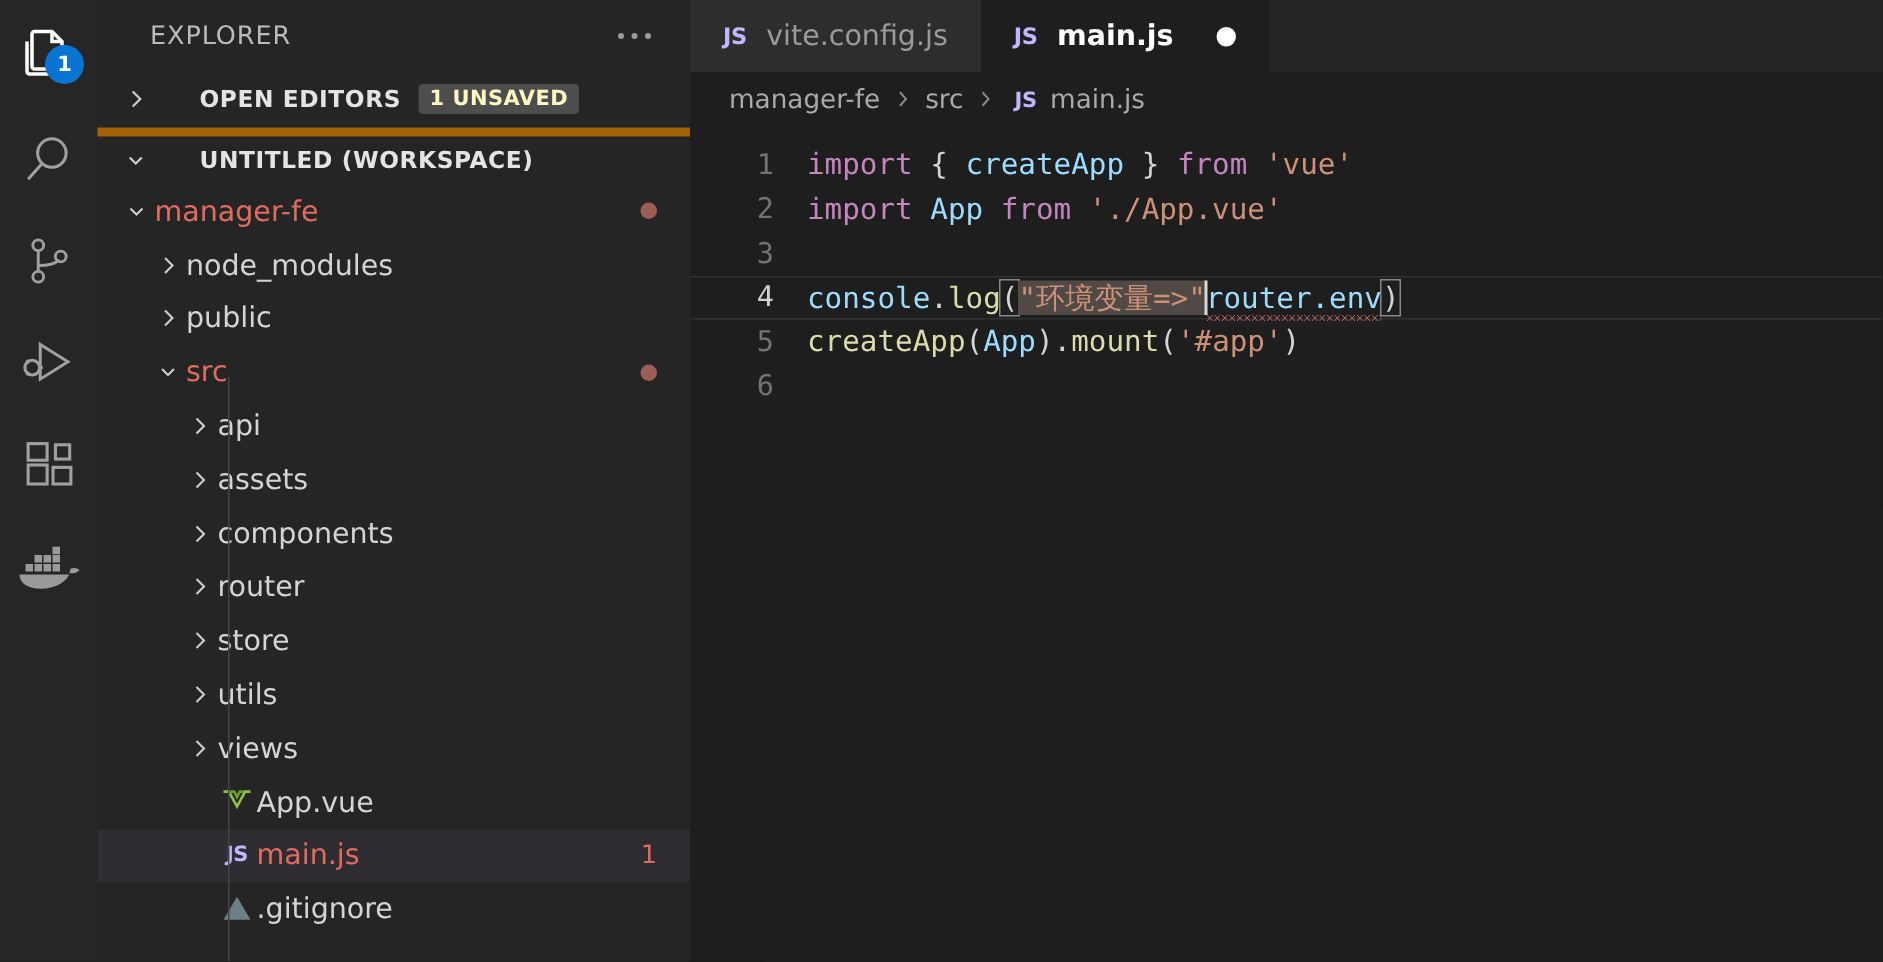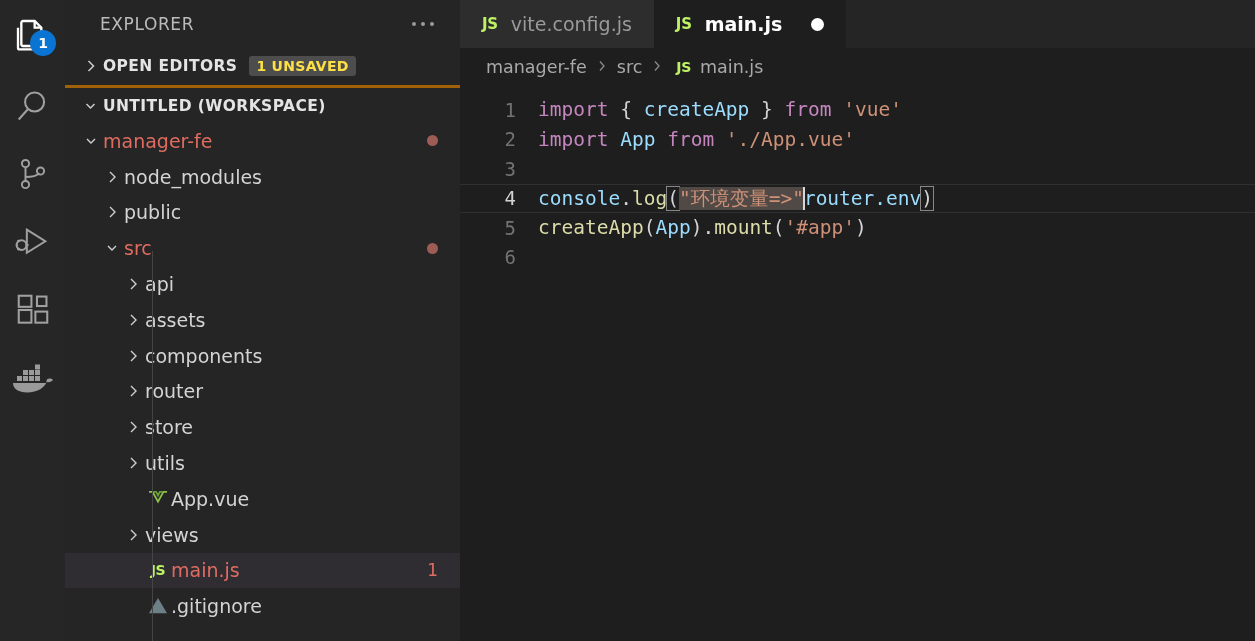--- a/index.html
+++ b/index.html
@@ -58,37 +58,38 @@
     letter-spacing: 0.6px;
     font-family: "DejaVu Sans", sans-serif;
   }
   .dots { display: flex; gap: 5px; padding-right: 8px; }
   .dots i { width: 4px; height: 4px; border-radius: 50%; background: #9b9b9b; display: block; }
 
   .section-row {
     height: 38px;
     display: flex; align-items: center;
     padding-left: 12px;
-    border-top: 3px solid #a16207;
+    border-top: 6px solid #a16207;
   }
   .section-row.first { border-top: none; }
   .chev {
     width: 26px; flex: 0 0 26px;
     display: flex; align-items: center; justify-content: center;
     color: #cccccc;
   }
   .section-label {
     color: #e4e4e4; font-size: 15.5px; font-weight: bold;
     letter-spacing: 0.4px;
     font-family: "DejaVu Sans", sans-serif;
+    margin-left: 30px;
   }
   .unsaved-badge {
     margin-left: 12px;
     background: #4d4d4d;
-    color: #fde047;
+    color: #fef9c3;
     font-size: 14px; font-weight: bold;
     padding: 2px 7px; border-radius: 3px;
     letter-spacing: 0.3px;
   }
 
   
   .tree { flex: 1 1 auto; overflow: hidden; position: relative; }
   .tree-row {
     height: 35.8px;
     display: flex; align-items: center;
@@ -116,21 +117,21 @@
     margin-left: auto;
     width: 11px; height: 11px; border-radius: 50%;
     background: #9d5c56;
   }
   .tree-count {
     margin-left: auto;
     color: #e06c60; font-size: 17px;
     font-family: "DejaVu Sans", sans-serif;
   }
   .js-badge {
-    color: #bef264; font-size: 14px; font-weight: bold;
+    color: #c4b5fd; font-size: 14px; font-weight: bold;
     font-family: "DejaVu Sans", sans-serif;
     letter-spacing: -0.3px;
   }
   .guide {
     position: absolute;
     width: 1px; background: #454545;
     top: 0; bottom: 0;
   }
 
   
@@ -435,37 +436,37 @@
           <span class="tree-indent" style="width: 56px;"></span>
           <span class="tree-twisty">
             <svg width="14" height="16" viewBox="0 0 12 16" fill="none" stroke="#cfcfcf" stroke-width="1.4">
               <path d="M4 3l5 5-5 5"></path>
             </svg>
           </span>
           <span class="tree-label">utils</span>
         </div>
         <div class="tree-row">
           <span class="tree-indent" style="width: 56px;"></span>
+          <span class="tree-twisty">
+            <svg width="14" height="16" viewBox="0 0 12 16" fill="none" stroke="#cfcfcf" stroke-width="1.4">
+              <path d="M4 3l5 5-5 5"></path>
+            </svg>
+          </span>
+          <span class="tree-label">views</span>
+        </div>
+        <div class="tree-row">
+          <span class="tree-indent" style="width: 56px;"></span>
           <span class="tree-twisty"></span>
           <span class="tree-icon">
             <svg width="22" height="18" viewBox="0 0 24 20" fill="none" stroke="#8dc149" stroke-width="2">
               <path d="M2 2h4l6 11 6-11h4"></path>
               <path d="M7 2h3l2 4 2-4h3" stroke="#6a9e33"></path>
             </svg>
           </span>
           <span class="tree-label">App.vue</span>
-        </div>
-        <div class="tree-row">
-          <span class="tree-indent" style="width: 56px;"></span>
-          <span class="tree-twisty">
-            <svg width="14" height="16" viewBox="0 0 12 16" fill="none" stroke="#cfcfcf" stroke-width="1.4">
-              <path d="M4 3l5 5-5 5"></path>
-            </svg>
-          </span>
-          <span class="tree-label">views</span>
         </div>
         <div class="tree-row selected">
           <span class="tree-indent" style="width: 56px;"></span>
           <span class="tree-twisty"></span>
           <span class="tree-icon">
             <span class="js-badge">JS</span>
           </span>
           <span class="tree-label mod">main.js</span>
           <span class="tree-count">1</span>
         </div>

